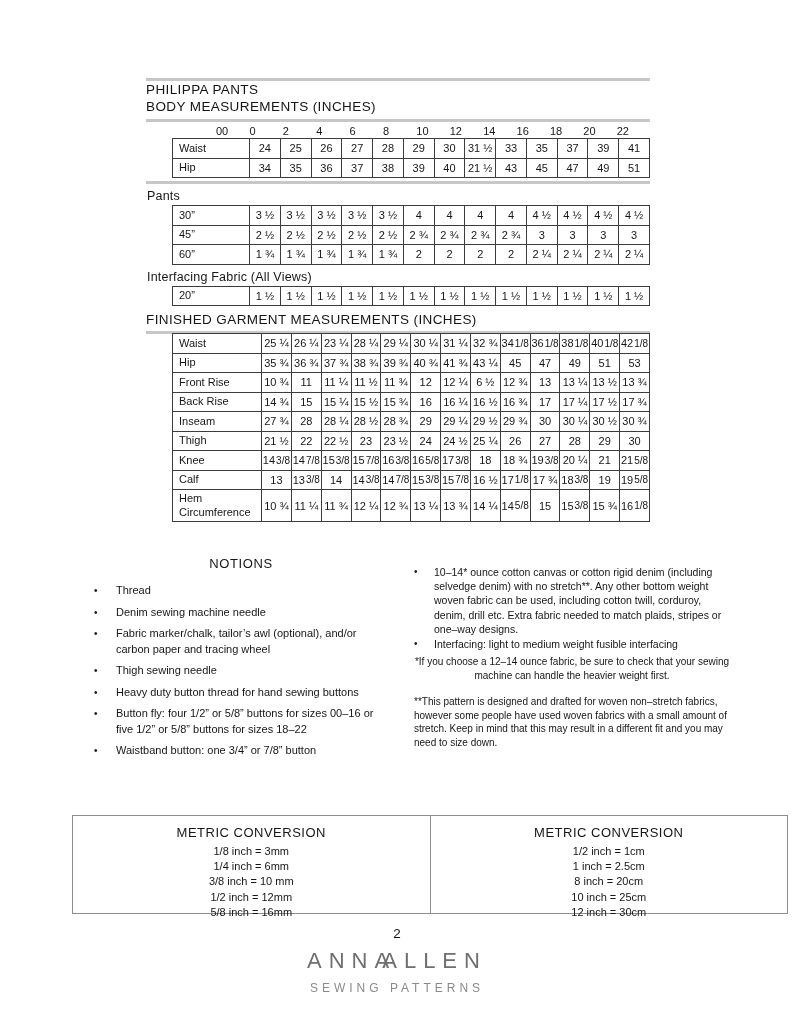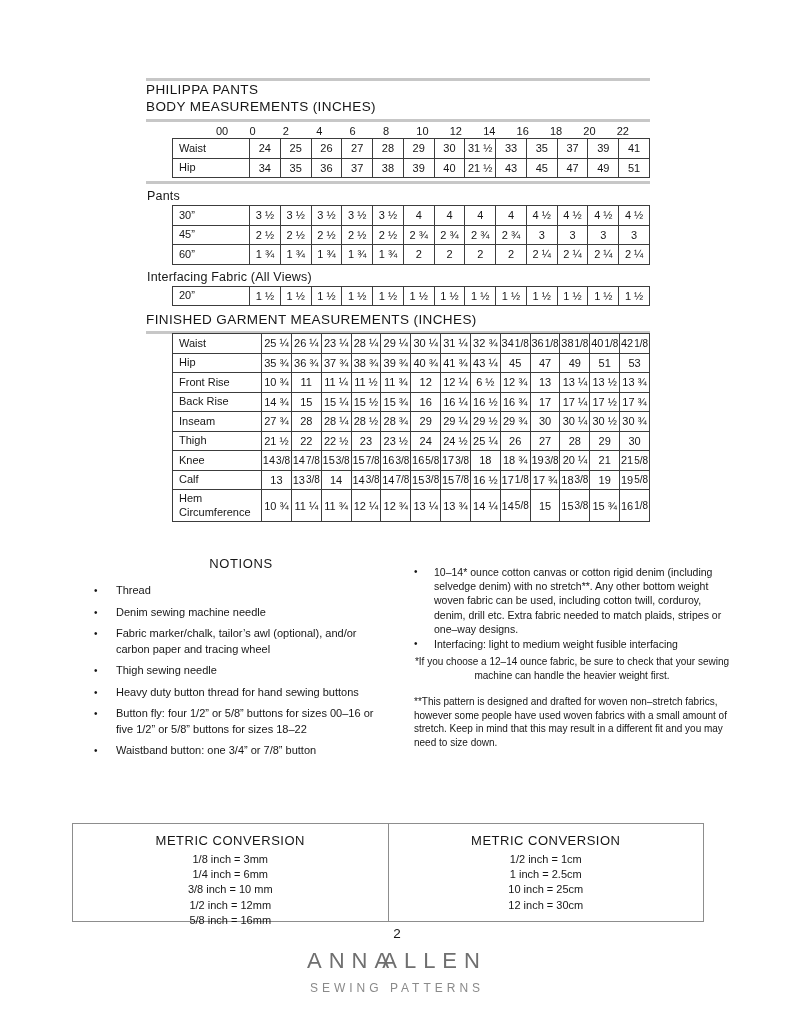--- a/index.html
+++ b/index.html
@@ -44,22 +44,22 @@
   .bullet-item { display:flex; }
   .col-left .bullet-item { font-size:11px; line-height:15.5px; margin-bottom:6px; }
   .col-right .bullet-item { font-size:10.5px; line-height:14.2px; margin-bottom:1px; }
   .bdot { flex:0 0 22px; padding-left:2px; font-size:10px; }
   .col-right .bdot { flex:0 0 20px; }
   .btext { flex:1; }
   .footnote { font-size:10px; line-height:13.5px; margin:0 0 0 2px; }
   .footnote.f1 { margin-top:4px;text-align:center; }
   .footnote.f2 { margin-top:13px; }
 
-  .metric { position:absolute; top:815px; left:72px; width:632px; height:99px;
-    display:flex; border:1px solid #8d8d8d; box-sizing:border-box;margin-top:8px; }
+  .metric { position:absolute; top:815px; left:72px; width:716px; height:99px;
+    display:flex; border:1px solid #8d8d8d; box-sizing:border-box; }
   .metric-box { flex:1; text-align:center; }
   .metric-box.first { border-right:1px solid #8d8d8d; }
   .metric-heading { font-size:13px; letter-spacing:.5px; margin-top:9px; margin-bottom:4px; }
   .metric-line { font-size:11px; line-height:15.2px; }
 
   .pagenum { position:absolute; top:926px; left:0; width:100%; text-align:center; font-size:13.5px; }
 
   .logo { position:absolute; top:948px; left:0; width:100%; text-align:center; color:#6f6f6f; }
   .logo-main { font-size:22px; letter-spacing:7px; font-weight:400; white-space:nowrap; }
   .logo-a2 { margin-left:-14px; }
@@ -411,20 +411,21 @@
           <div class="metric-line">3/8 inch = 10 mm</div>
           <div class="metric-line">1/2 inch = 12mm</div>
           <div class="metric-line">5/8 inch = 16mm</div>
         </div>
     </div>
     <div class="metric-box">
       <div class="metric-heading">METRIC CONVERSION</div>
       <div>
           <div class="metric-line">1/2 inch = 1cm</div>
           <div class="metric-line">1 inch = 2.5cm</div>
+          <div class="metric-line">8 inch = 20cm</div>
           <div class="metric-line">10 inch = 25cm</div>
           <div class="metric-line">12 inch = 30cm</div>
         </div>
     </div>
   </div>
 
   <div class="pagenum">2</div>
 
   <div class="logo">
     <div class="logo-main"><span>ANN</span><span>A</span><span class="logo-a2">A</span><span>LLEN</span></div>

